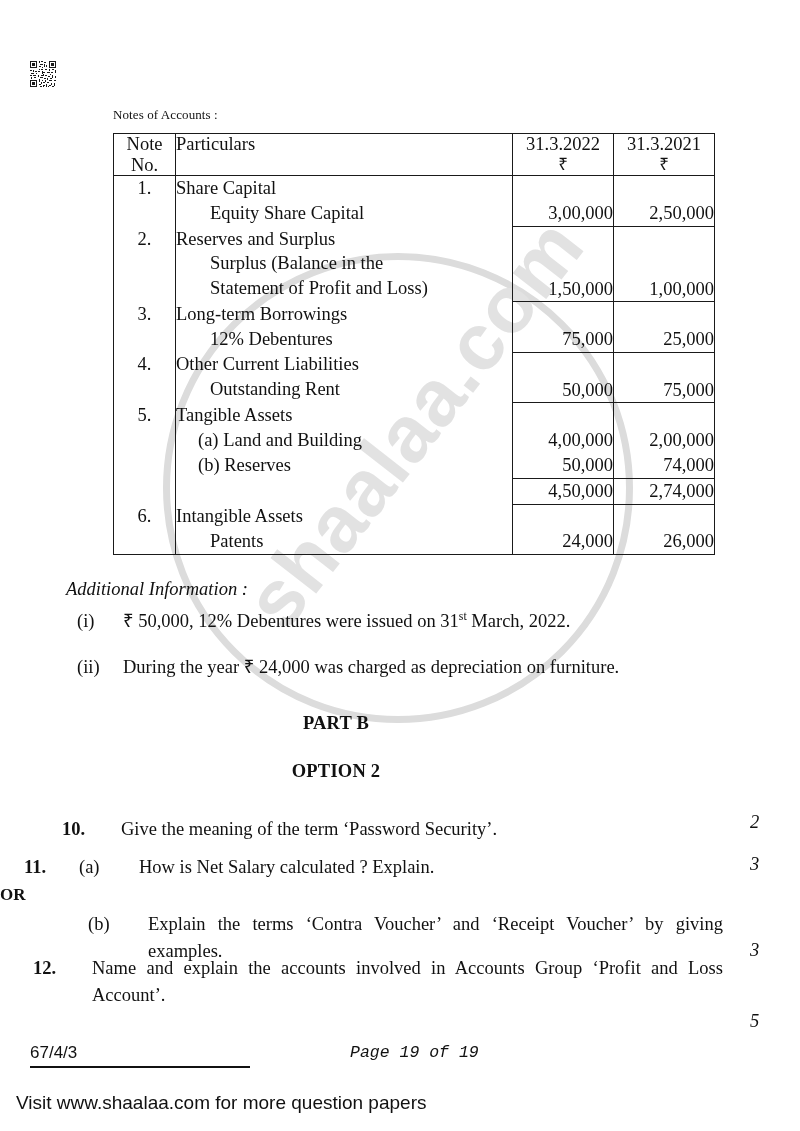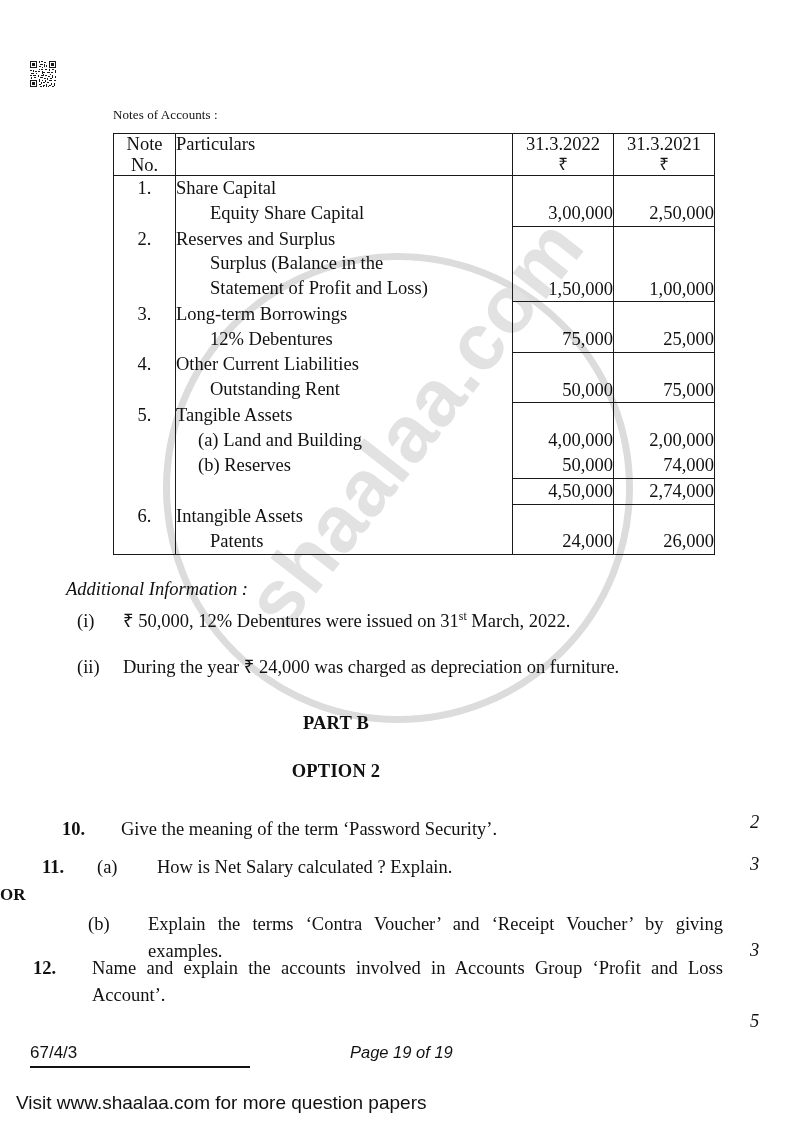--- a/index.html
+++ b/index.html
@@ -203,21 +203,21 @@
     font-style: italic;
     font-size: 18.5px;
     width: 20px;
     text-align: left;
   }
 
   #q10 { left: 33px; top: 816px; width: 680px; margin-left: 29px; }
   #q10 .q-body { padding-left: 59px; }
   #q10-marks { left: 750px; top: 812px; }
 
-  #q11 { left: 42px; top: 854px; width: 680px; }
+  #q11 { left: 24px; top: 854px; width: 680px; }
   #q11 .q-body { padding-left: 115px; }
   #q11a-marks { left: 750px; top: 854px; }
 
   #q11-or {
     position: absolute;
     left: 0; top: 885px;
     width: 620px;
     font-weight: bold;
     font-size: 17px;
   }
@@ -251,21 +251,21 @@
     left: 30px;
     top: 1066px;
     width: 220px;
     height: 2px;
     background: #111111;
   }
   #page-number {
     position: absolute;
     left: 350px;
     top: 1043px;
-    font-family: Liberation Sans, sans-serif;
+    font-family: Liberation Mono, monospace;
     font-style: italic;
     font-size: 16.5px;
   }
   #site-note {
     position: absolute;
     left: 16px;
     top: 1092px;
     font-family: "Liberation Sans", sans-serif;
     font-size: 19px;
     color: #111111;

